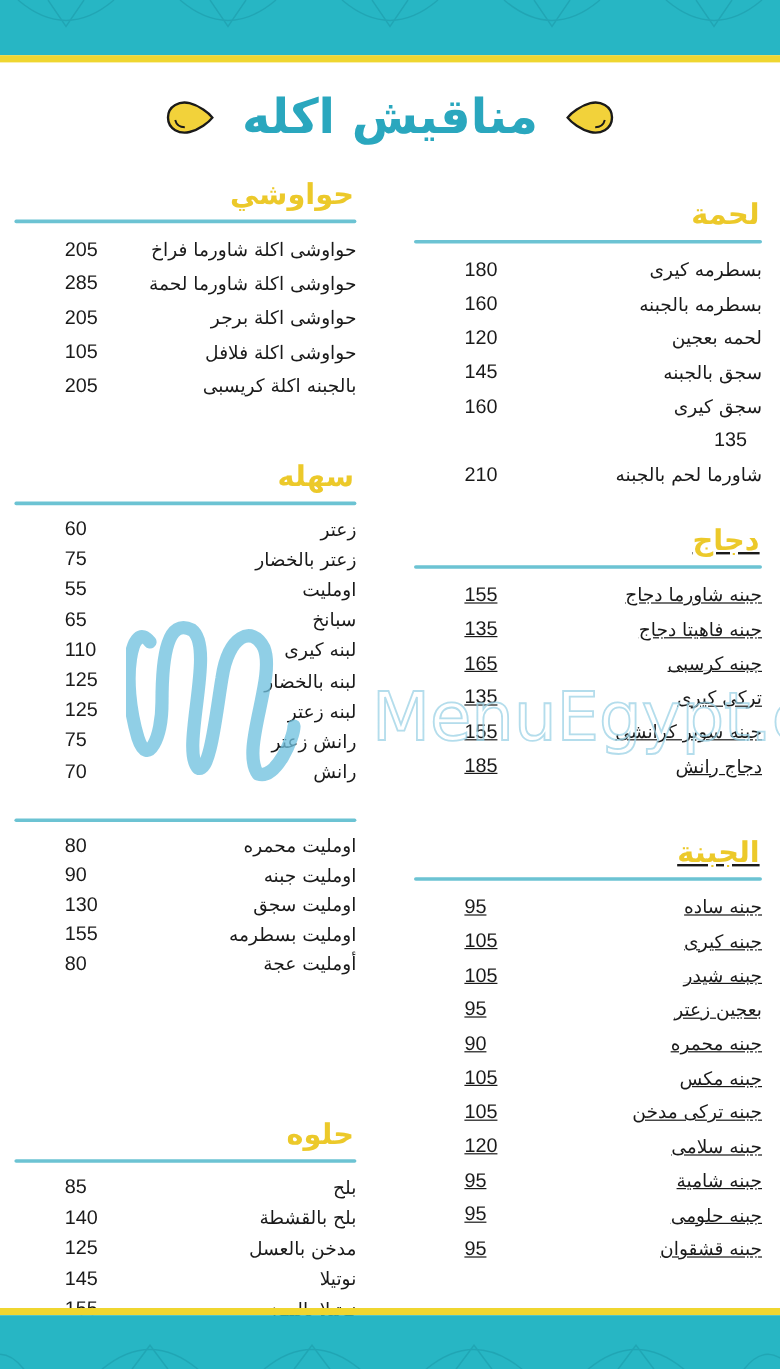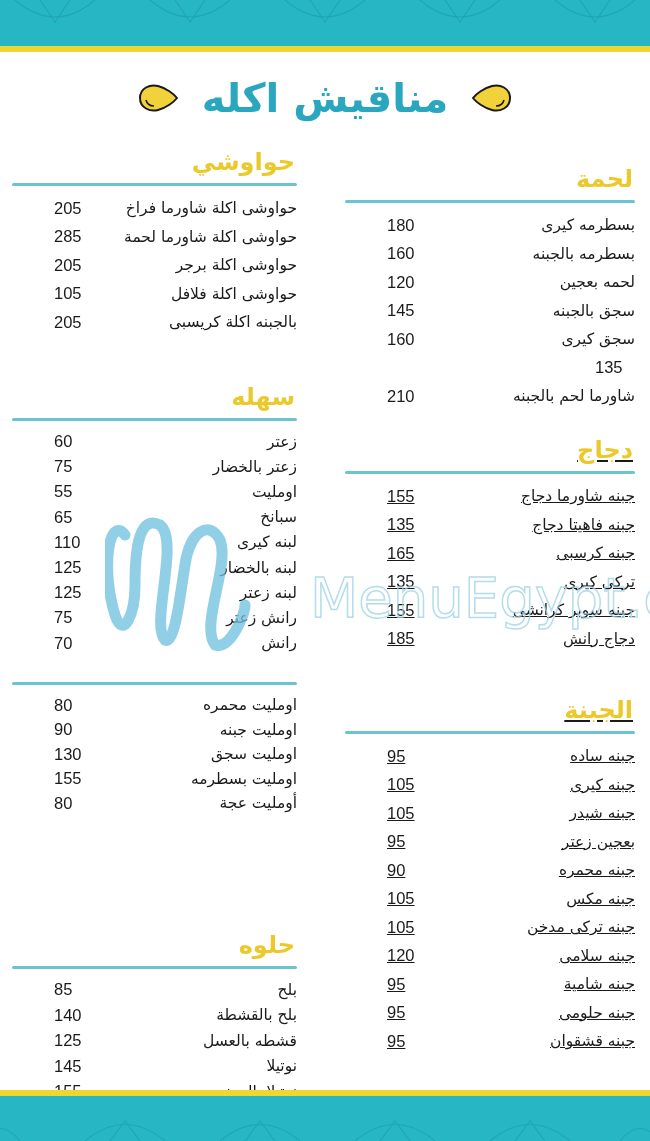--- a/index.html
+++ b/index.html
@@ -274,21 +274,21 @@
     <div class="sec-rule"></div>
     <div class="item" style="height:25.5px">
         <span class="name">بلح</span>
         <span class="price">85</span>
       </div>
     <div class="item" style="height:25.5px">
         <span class="name">بلح بالقشطة</span>
         <span class="price">140</span>
       </div>
     <div class="item" style="height:25.5px">
-        <span class="name">قشطه بالعسل</span>
+        <span class="name">مدخن بالعسل</span>
         <span class="price">125</span>
       </div>
     <div class="item" style="height:25.5px">
         <span class="name">نوتيلا</span>
         <span class="price">145</span>
       </div>
     <div class="item" style="height:25.5px">
         <span class="name">نوتيلا بالموز</span>
         <span class="price">155</span>
       </div>

